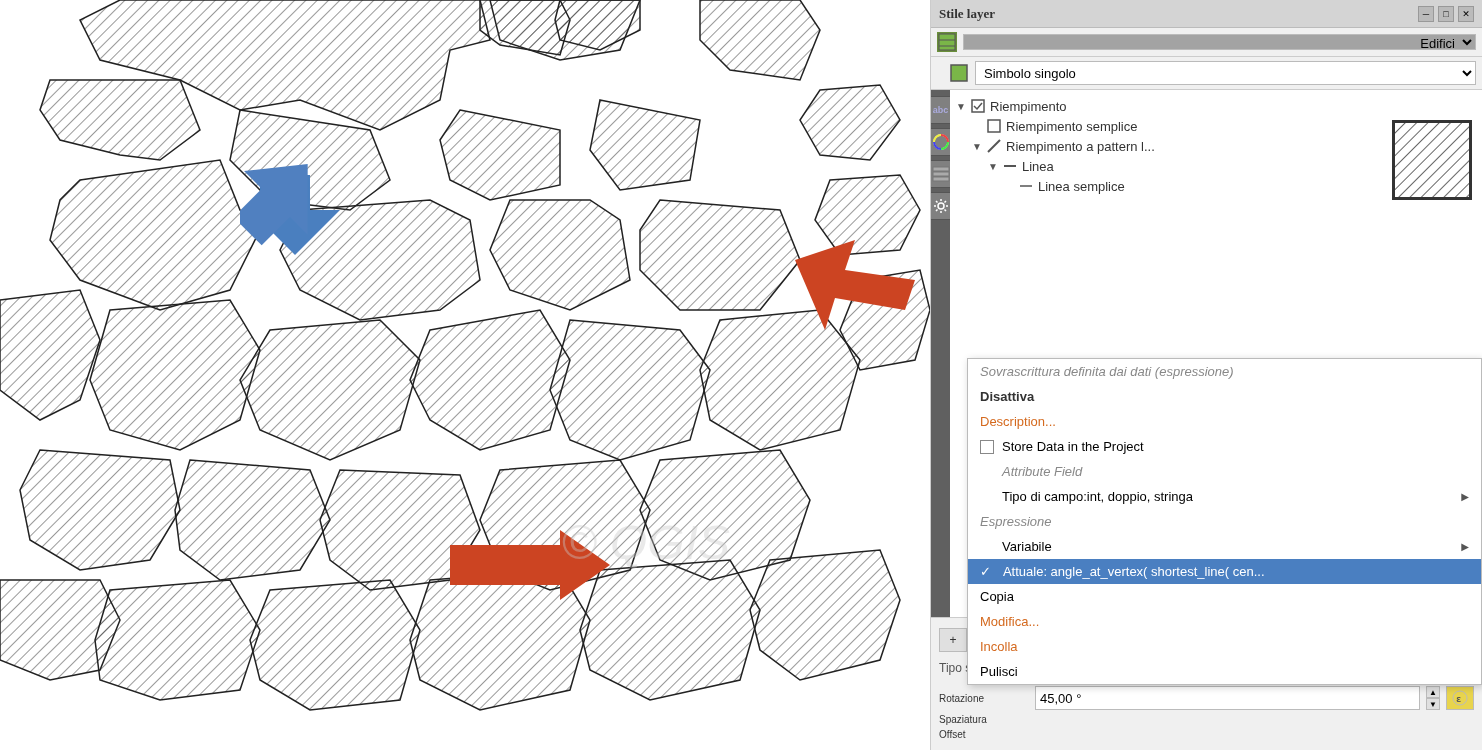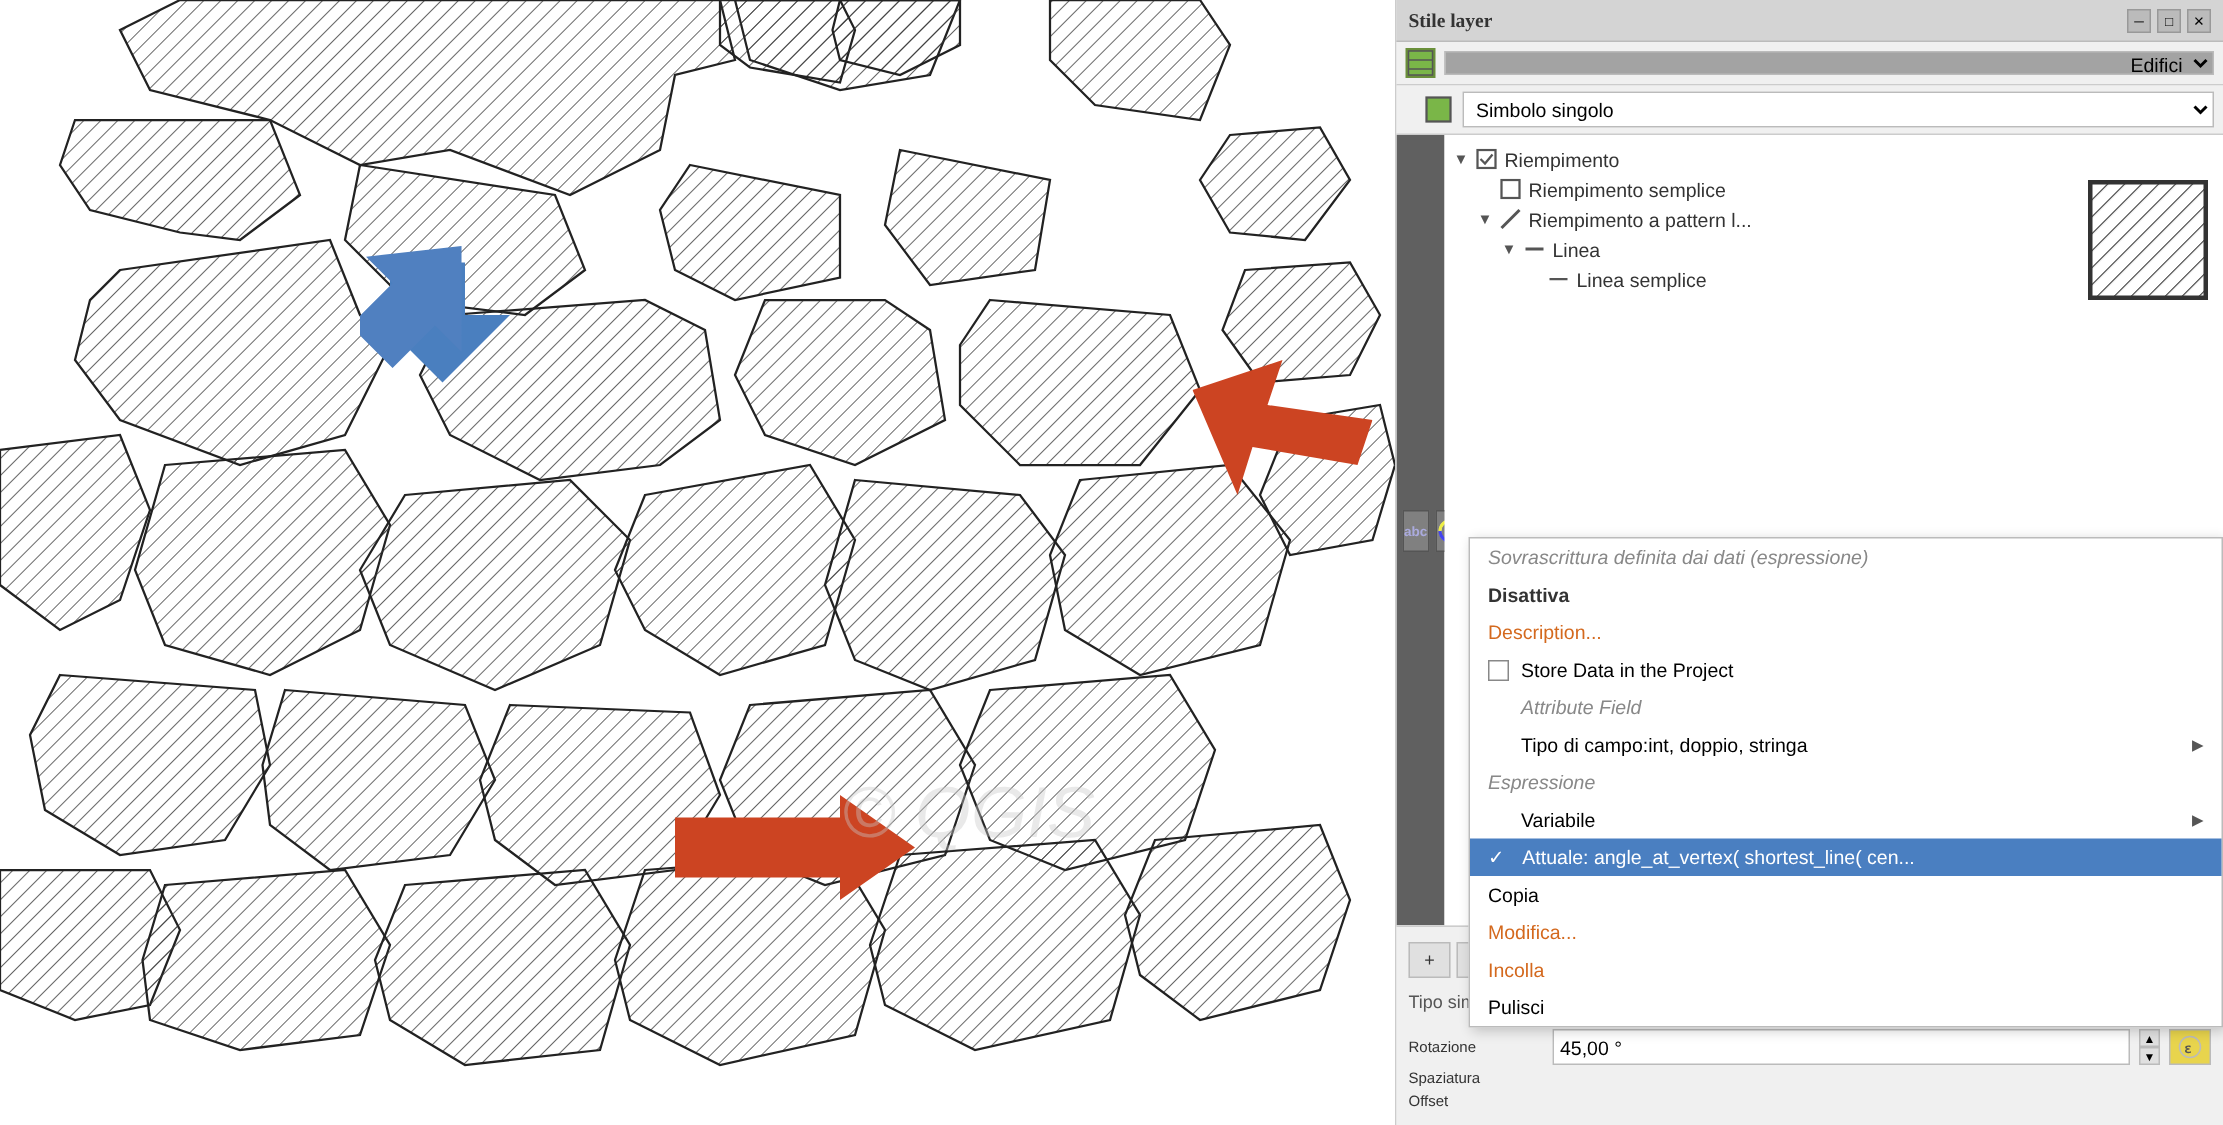--- a/index.html
+++ b/index.html
@@ -121,24 +121,24 @@
 
     
     #main-split {
       display: flex;
       flex: 1;
       overflow: hidden;
     }
 
     
     #left-toolbar {
-      width: 32px;
+      width: 19px;
       background: #606060;
       display: flex;
-      flex-direction: row;
+      flex-direction: column;
       align-items: center;
       padding: 6px 4px;
       gap: 4px;
     }
 
     .tool-btn {
       width: 28px;
       height: 28px;
       background: #808080;
       border: 1px solid #555;
@@ -290,21 +290,21 @@
       justify-content: center;
       font-size: 11px;
       font-weight: bold;
       color: #333;
     }
 
     
     #dropdown-menu {
       position: absolute;
       top: 358px;
-      left: 48px;
+      left: 36px;
       right: 0;
       background: #fff;
       border: 1px solid #bbb;
       box-shadow: 2px 2px 8px rgba(0,0,0,0.2);
       z-index: 100;
     }
 
     .menu-item {
       padding: 5px 12px;
       font-size: 13px;

